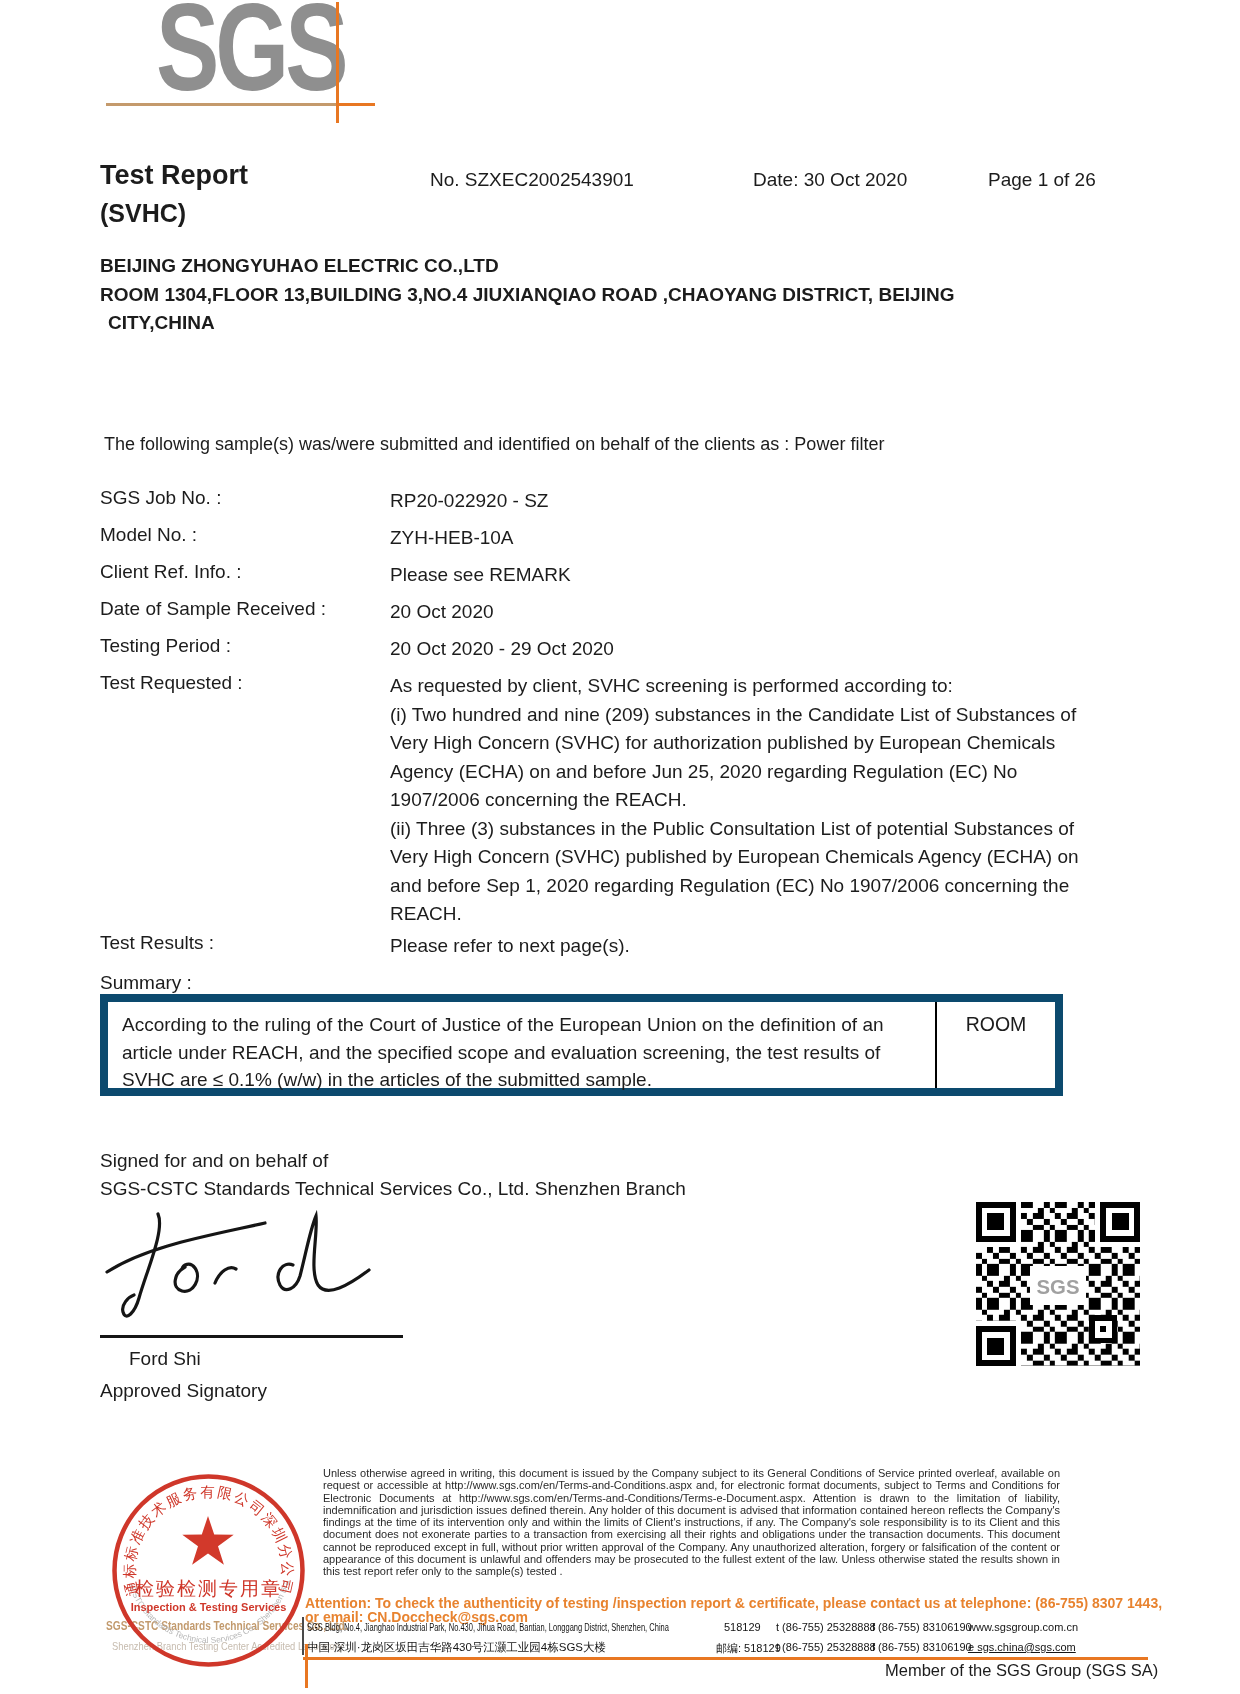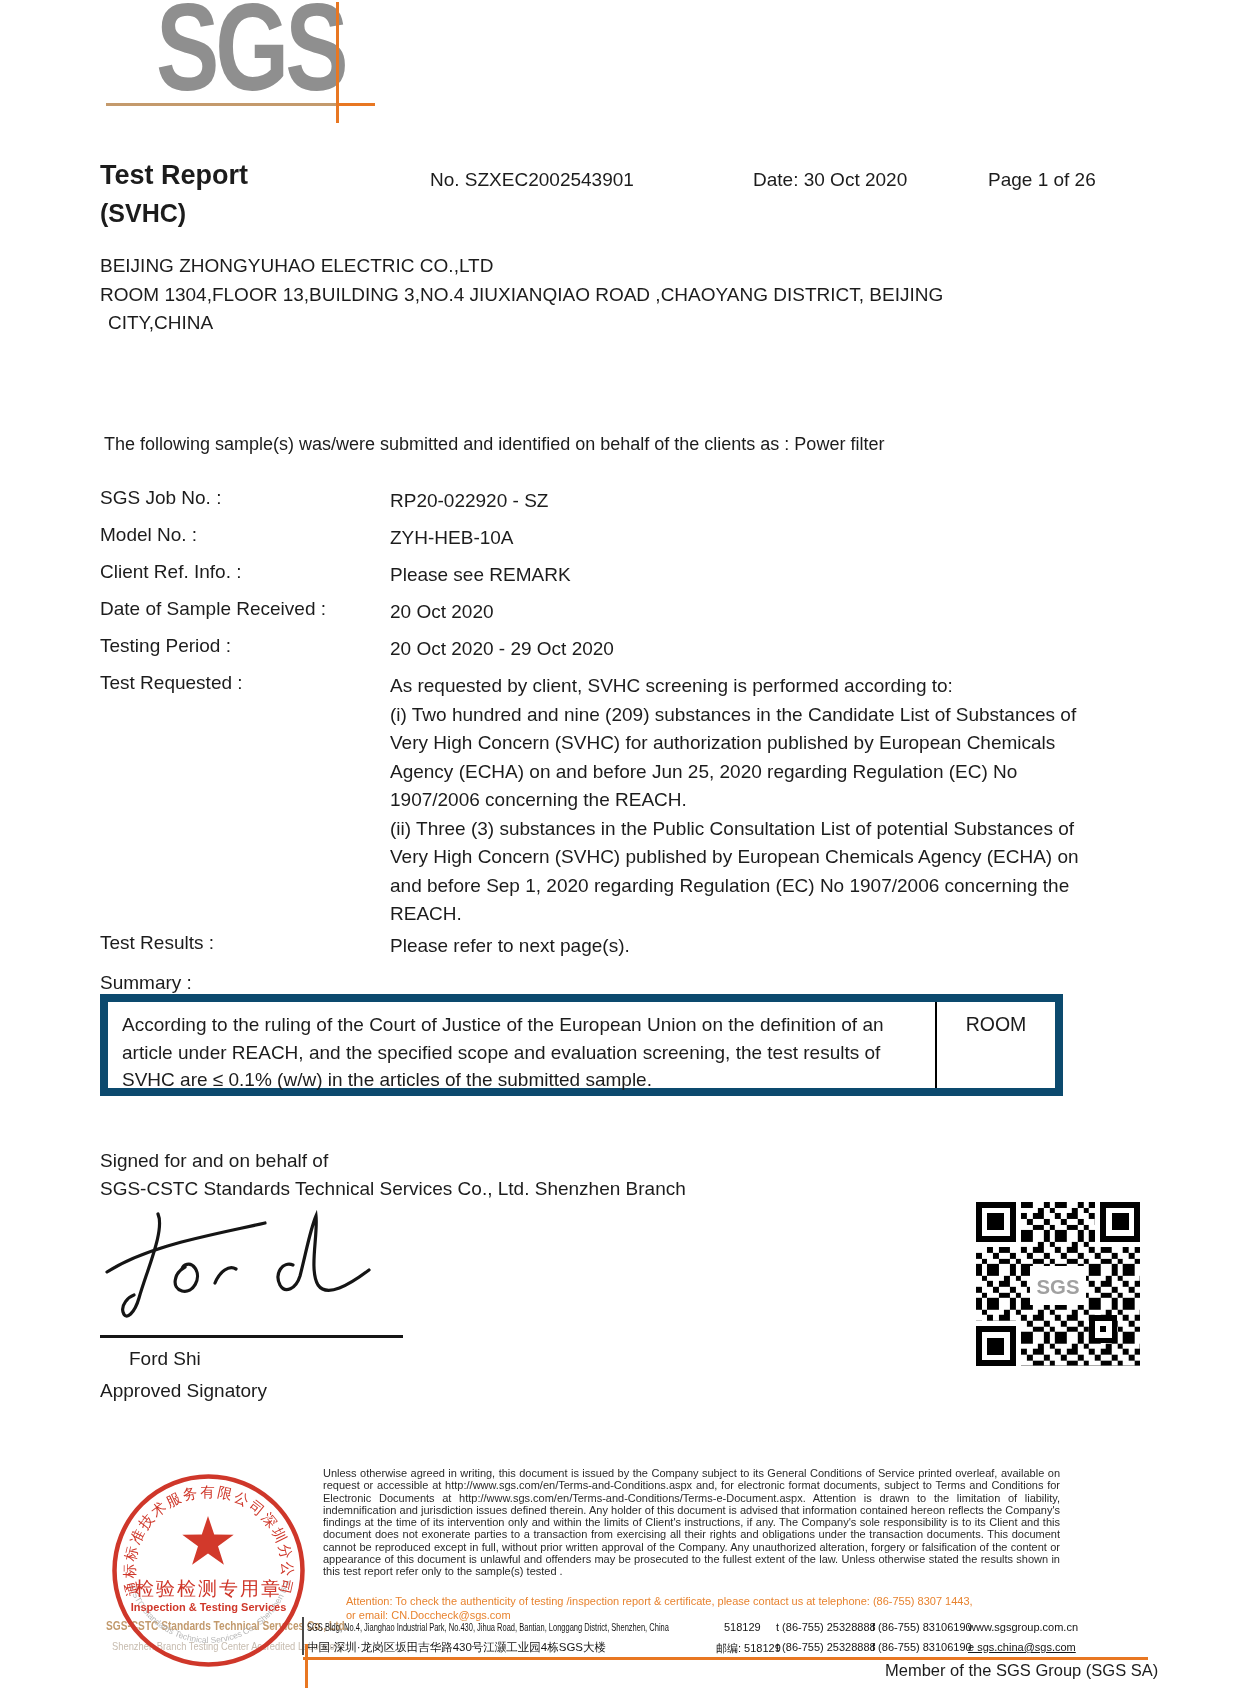--- a/index.html
+++ b/index.html
@@ -13,21 +13,21 @@
   .logo-line-h2{left:338px;top:103px;width:37px;height:3px;background:#e87722;}
   .logo-line-v{left:336px;top:2px;width:3px;height:121px;background:#e87722;}
   
   .title{left:100px;top:160px;font-size:27px;font-weight:bold;}
   .subtitle{left:100px;top:199px;font-size:25px;font-weight:bold;}
   .meta{font-size:19px;top:169px;}
   .meta-no{left:430px;}
   .meta-date{left:753px;}
   .meta-page{left:988px;}
   
-  .client{left:100px;top:252px;font-size:19px;line-height:28.5px;}
+  .client{left:100px;top:252px;font-size:19px;line-height:28.5px;font-weight:bold;}
   .client .addr2{padding-left:8px;}
   .intro{left:104px;top:434px;font-size:18px;}
   
   .flabel{left:100px;font-size:19px;}
   .fvalue{left:390px;width:698px;font-size:19px;line-height:28.5px;white-space:pre-line;}
   
   .sum-head{left:100px;top:972px;font-size:19px;}
   .sum-box{left:100px;top:994px;width:963px;height:102px;border:8px solid #0c4a6e;display:flex;box-sizing:border-box;}
   .sum-text{flex:1;padding:9px 14px;font-size:19px;line-height:27.5px;}
   .sum-pass{width:118px;border-left:2px solid #000;text-align:center;padding-top:11px;font-size:19.5px;}
@@ -36,21 +36,21 @@
   .sig-rule{left:100px;top:1335px;width:303px;height:2.5px;background:#151515;}
   .sig-name{left:100px;top:1348px;font-size:19px;margin-left:29px;}
   .sig-role{left:100px;top:1380px;font-size:19px;}
   
   .ov1{left:106px;top:1618px;font-size:13px;font-weight:bold;color:#c29a6d;white-space:nowrap;
        transform:scaleX(.78);transform-origin:0 0;}
   .ov2{left:112px;top:1640px;font-size:11px;color:#c6bbae;white-space:nowrap;
        transform:scaleX(.85);transform-origin:0 0;}
   
   .legal{left:323px;top:1467px;width:737px;font-size:11px;line-height:12.3px;text-align:justify;color:#2a2a2a;}
-  .att{font-size:11px;font-weight:normal;color:#e8832f;white-space:nowrap;margin-left:41px;}
+  .att{font-size:14px;font-weight:bold;color:#e8832f;white-space:nowrap;}
   .att1{left:305px;top:1595px;}
   .att2{left:305px;top:1609px;}
   .ft{white-space:nowrap;font-size:11px;color:#141414;}
   .ft-addr-en{left:307px;top:1622px;font-size:10px;transform:scaleX(.75);transform-origin:0 0;}
   .ft-pc1{left:724px;top:1621px;}
   .ft-tel1{left:776px;top:1621px;}
   .ft-fax1{left:872px;top:1621px;}
   .ft-web{left:968px;top:1621px;}
   .ft-addr-cn{left:307px;top:1640px;font-size:11.5px;}
   .ft-pccn{left:716px;top:1641px;}

